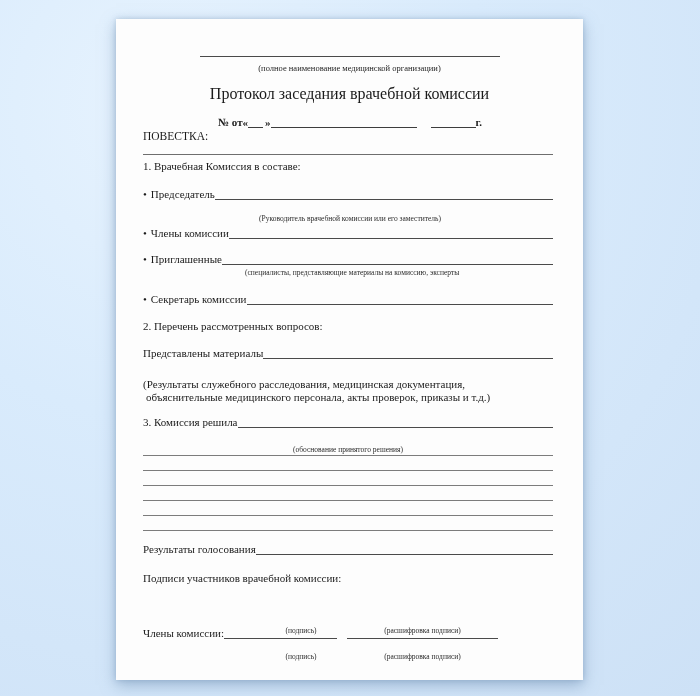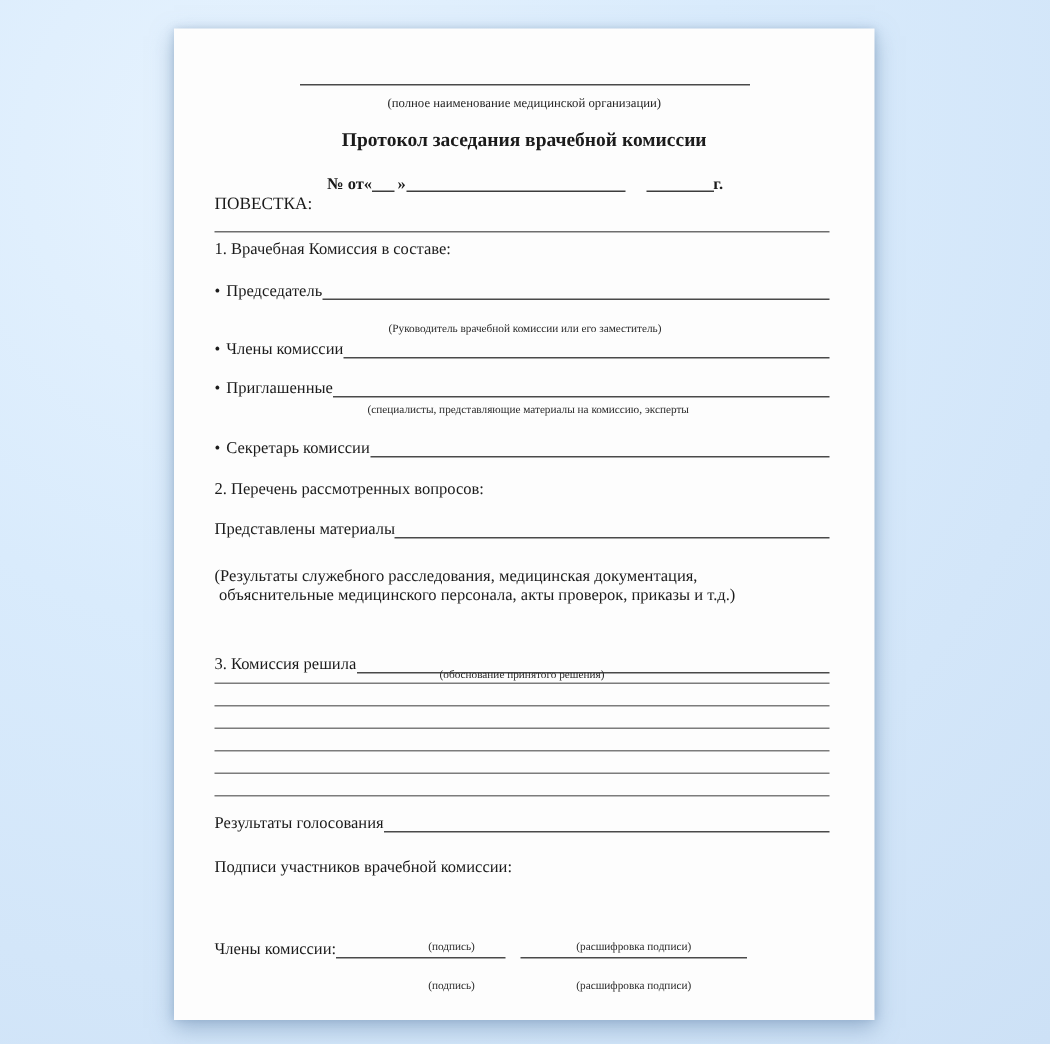--- a/index.html
+++ b/index.html
@@ -20,21 +20,21 @@
   
   .row{position:absolute;left:27px;right:30px;display:flex;align-items:flex-end;font-size:11px;line-height:13px;white-space:nowrap;}
   .fill{flex:1;border-bottom:1px solid #4a4a4a;margin-bottom:1px;min-width:10px;}
   .bullet{margin-right:4px;}
   .caption{position:absolute;font-size:7.5px;line-height:9px;color:#2b2b2b;}
   .heading{position:absolute;left:27px;font-size:11px;line-height:13px;}
   .rule{position:absolute;left:27px;right:30px;border-bottom:1px solid #6e6e6e;}
   .blank-line{height:14px;border-bottom:1px solid #7c7c7c;}
   .org-line{position:absolute;left:84px;width:300px;border-bottom:1px solid #4a4a4a;}
   .org-caption{position:absolute;left:0;right:0;text-align:center;font-size:8.5px;color:#242424;}
-  .doc-title{position:absolute;left:0;right:0;text-align:center;font-weight:bold;font-size:13px;}
+  .doc-title{position:absolute;left:0;right:0;text-align:center;font-weight:normal;font-size:16px;}
   .numrow{position:absolute;left:102px;font-weight:bold;font-size:11px;line-height:13px;white-space:nowrap;}
   .sigrow{position:absolute;left:27px;width:355px;display:flex;align-items:flex-end;font-size:11px;line-height:13px;white-space:nowrap;}
   .gap10{width:10px;}
   .line151{width:151px;border-bottom:1px solid #4a4a4a;margin-bottom:1px;}
   .cap-center{text-align:center;margin-top:12px;}
 </style>
 </head>
 <body>
 
 <div class="stage">
@@ -83,21 +83,21 @@
     <div class="heading" style="top:301px;">2. Перечень рассмотренных вопросов:</div>
 
     <div class="row" style="top:328px;">
       <span>Представлены материалы</span>
       <span class="fill"></span>
     </div>
 
     <div class="heading" style="top:359px;">(Результаты служебного расследования, медицинская документация,</div>
     <div class="heading" style="top:372px;padding-left:3px;">объяснительные медицинского персонала, акты проверок, приказы и т.д.)</div>
 
-    <div class="row" style="top:418px;">
+    <div class="row" style="top:397px;">
       <span>3. Комиссия решила</span>
       <span class="fill"></span>
     </div>
     <div class="caption cap-center" style="top:414px;left:167px;width:130px;">(обоснование принятого решения)</div>
 
     <div class="abs" style="top:422px;left:27px;right:30px;">
         <div class="blank-line"></div>
         <div class="blank-line"></div>
         <div class="blank-line"></div>
         <div class="blank-line"></div>

